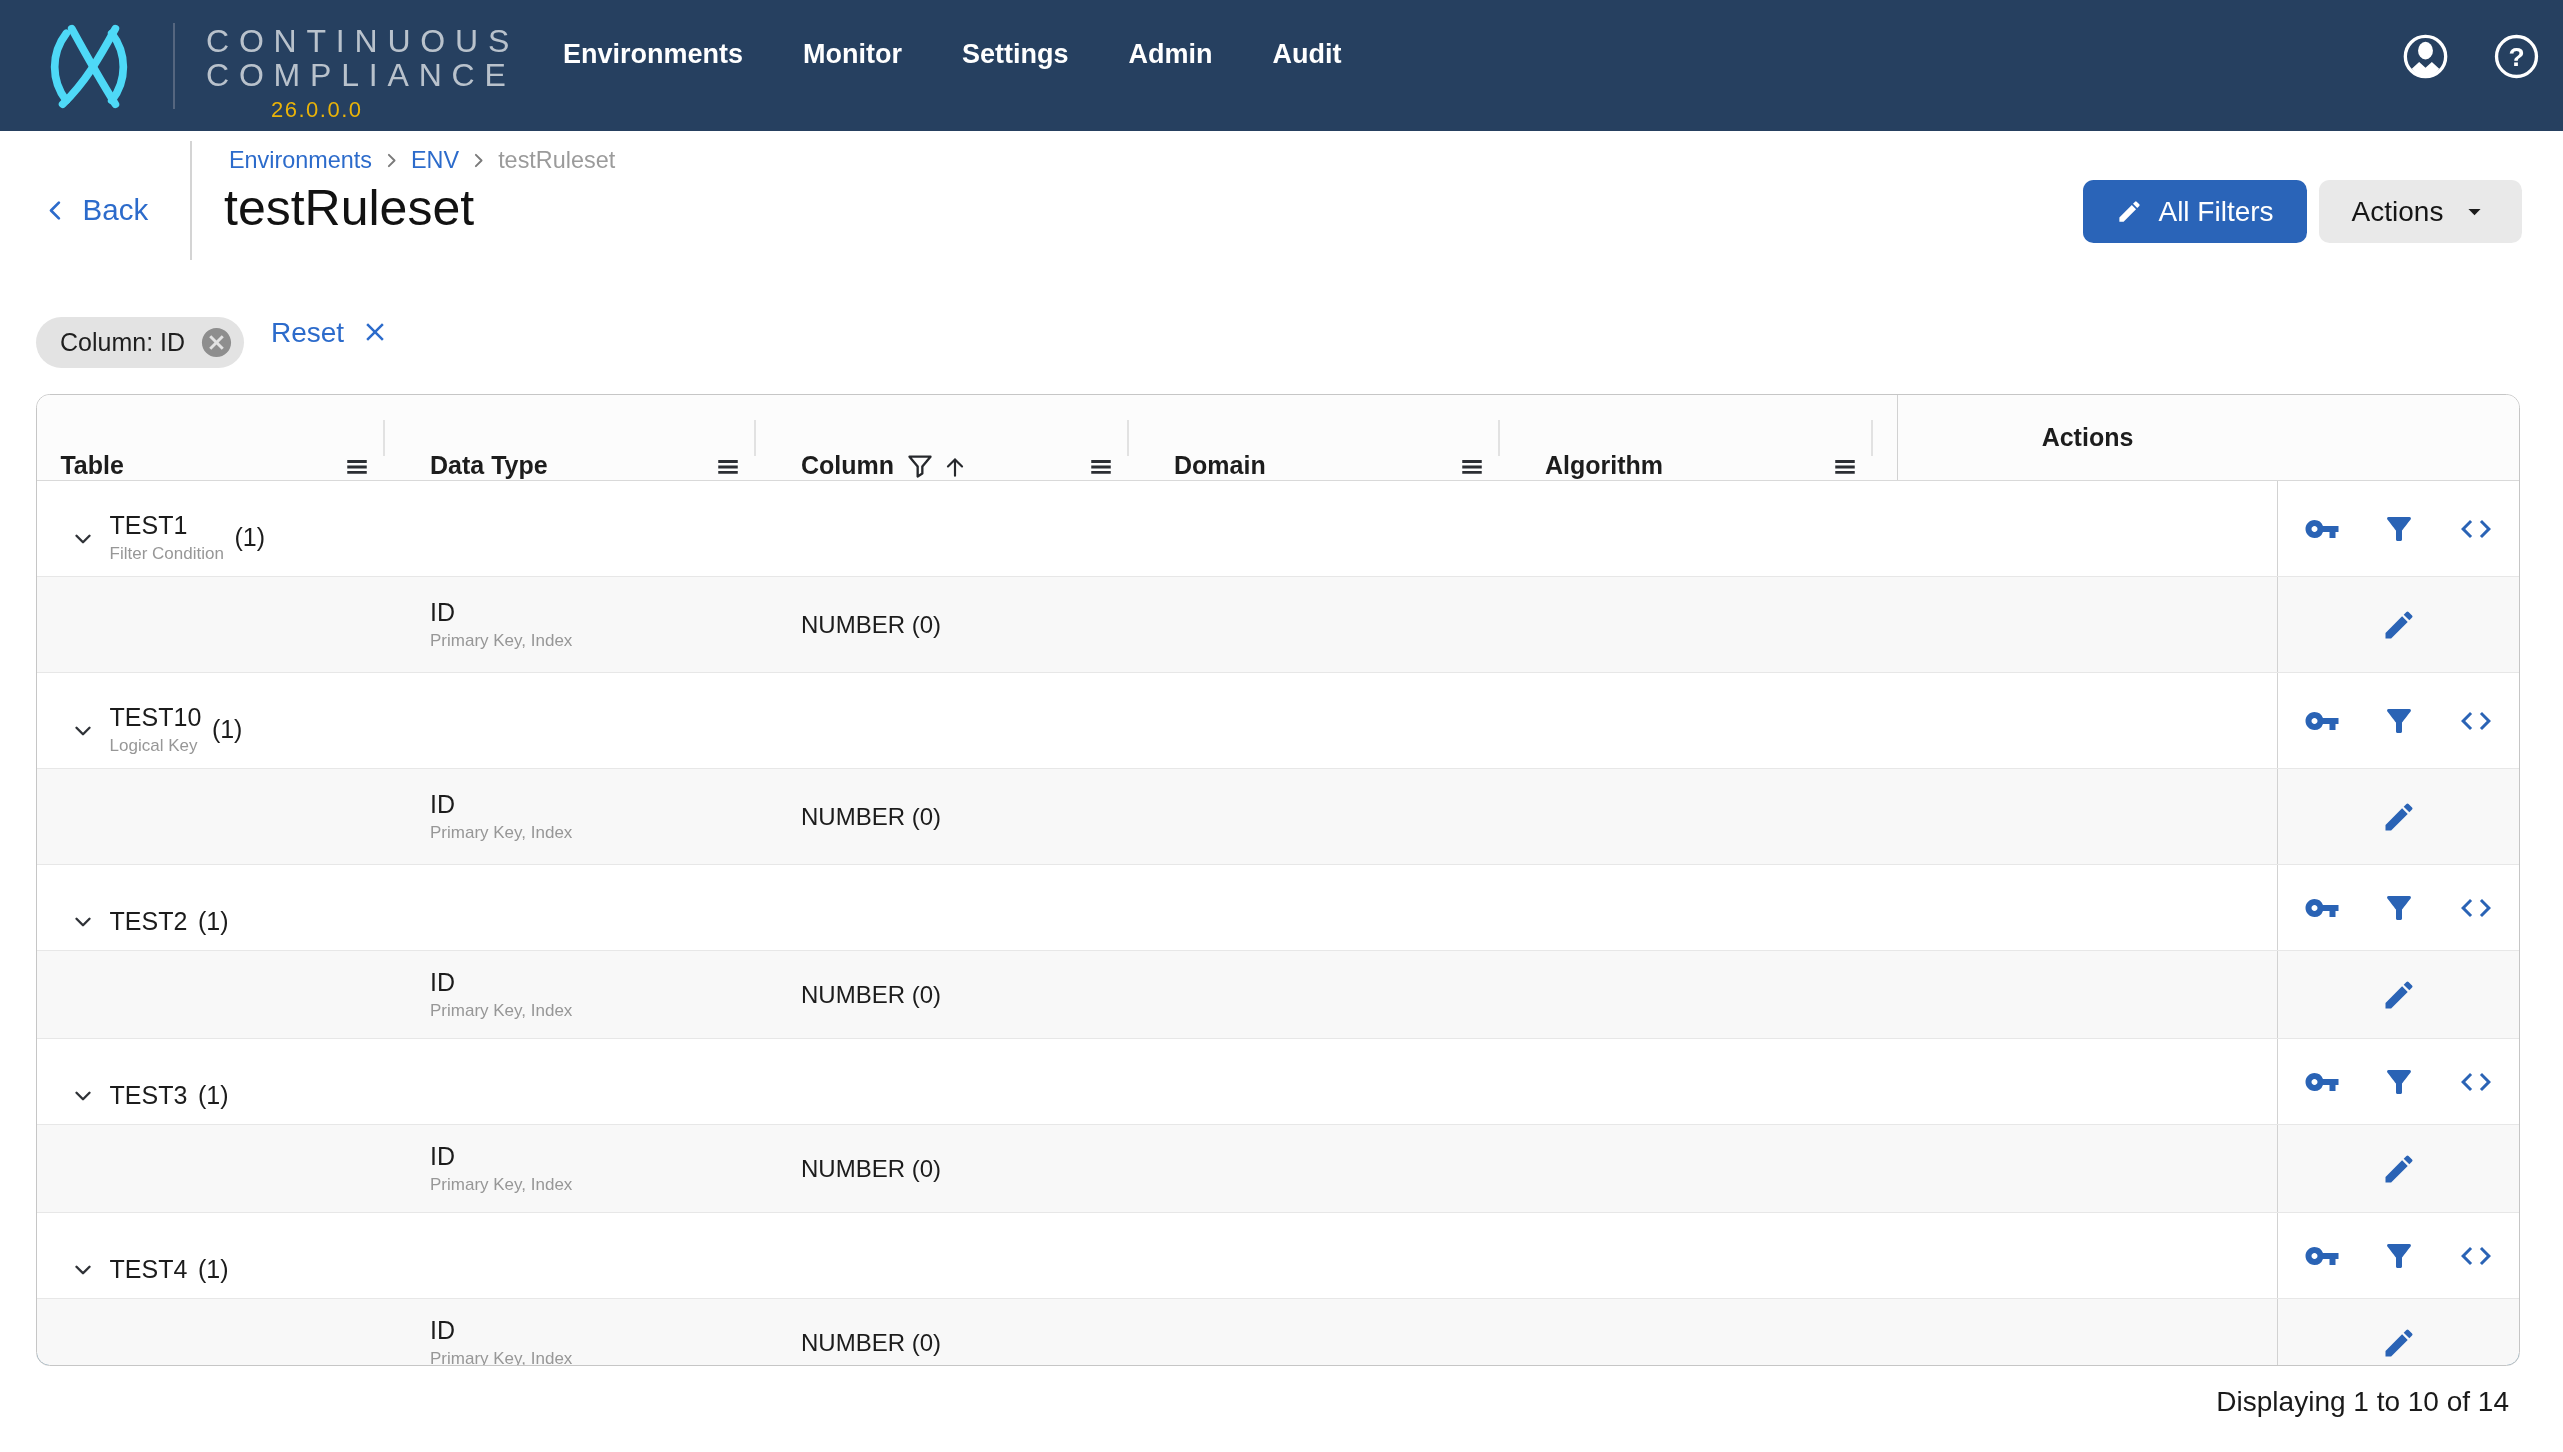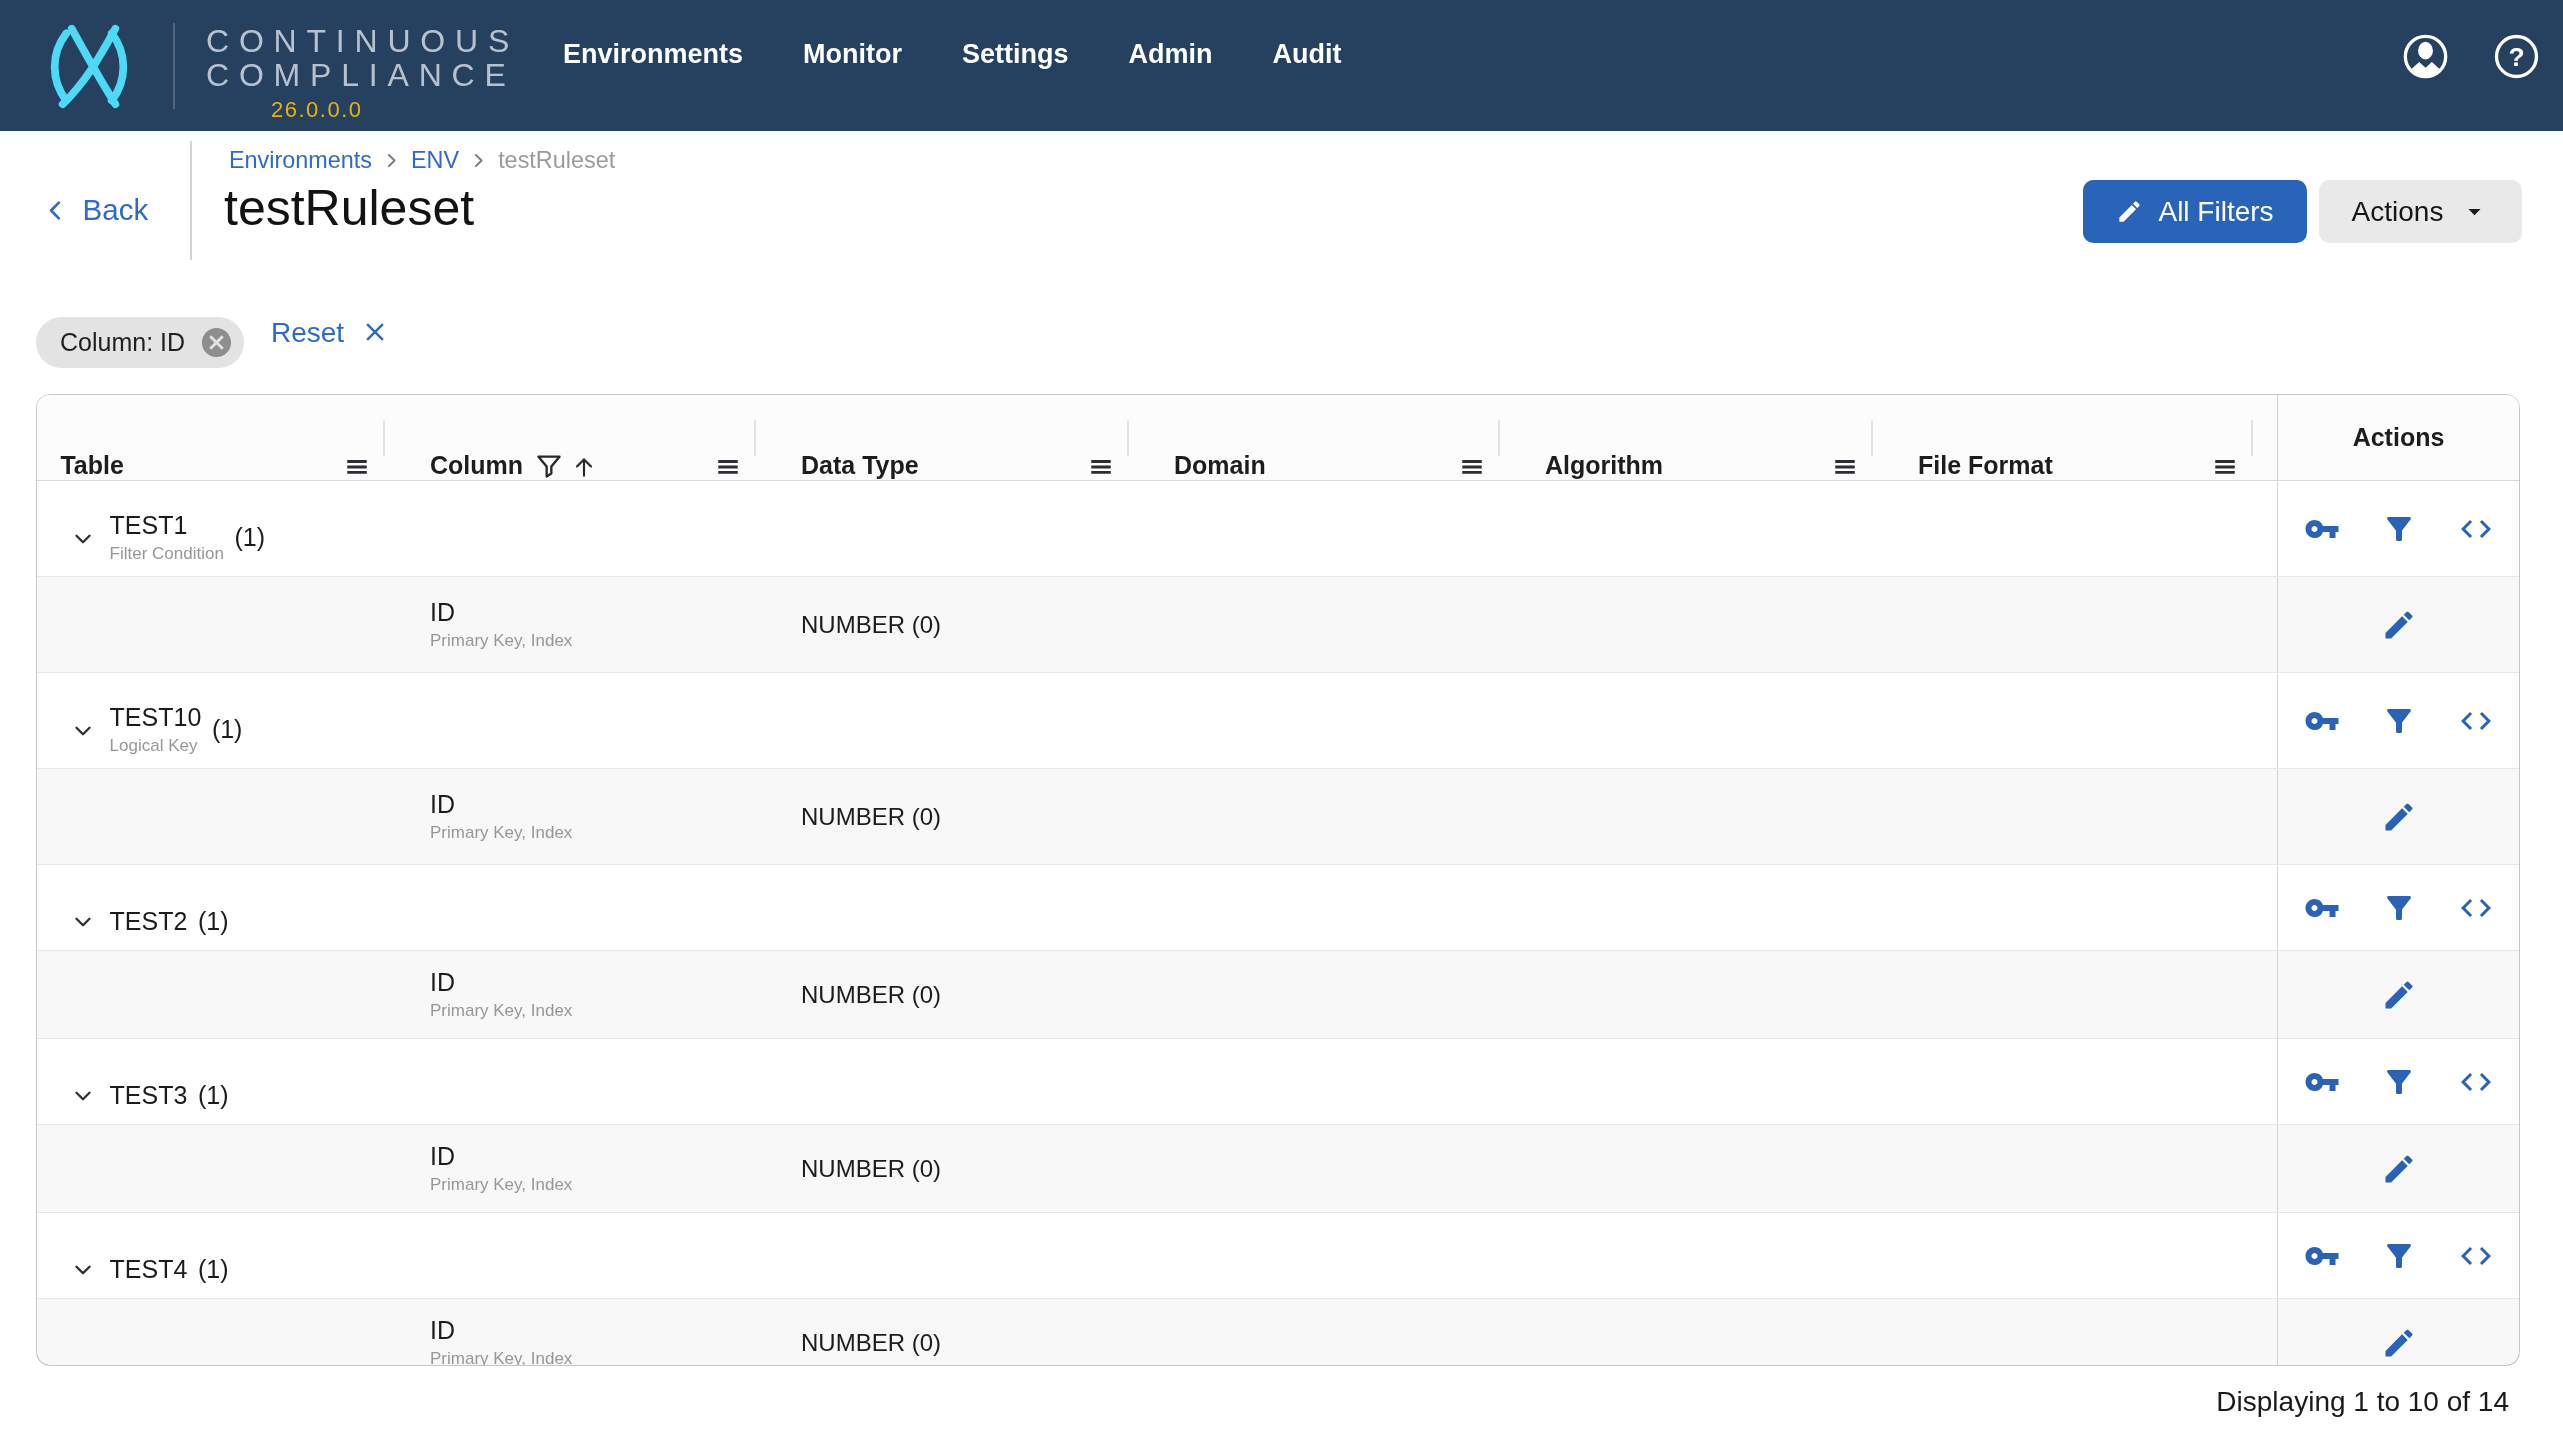--- a/index.html
+++ b/index.html
@@ -205,67 +205,58 @@
       <div class="cell h-cell hsep">
         <span class="h-label">Table</span>
         <span class="spring"></span>
         <span class="icon h-menu">
           <svg viewBox="0 0 24 24">
             <path fill="#2b2e33" d="M3 5.6h18v2.7H3zM3 10.6h18v2.7H3zM3 15.6h18v2.7H3z"></path>
           </svg>
         </span>
       </div>
       <div class="cell h-cell hsep">
+        <span class="h-label">Data Type</span>
+        <span class="spring"></span>
+        <span class="icon h-menu">
+          <svg viewBox="0 0 24 24">
+            <path fill="#2b2e33" d="M3 5.6h18v2.7H3zM3 10.6h18v2.7H3zM3 15.6h18v2.7H3z"></path>
+          </svg>
+        </span>
+      </div>
+      <div class="cell h-cell hsep">
         <span class="h-label">Column</span>
         <span class="icon h-filter">
           <svg viewBox="0 0 24 24" fill="none" stroke="#26282c" stroke-width="2" stroke-linejoin="round">
             <path d="M3 4h18l-7 8.5v6l-4 2.5v-8.5L3 4z"></path>
           </svg>
         </span>
         <span class="icon h-sort">
           <svg viewBox="0 0 24 24" fill="none" stroke="#26282c" stroke-width="2" stroke-linecap="round" stroke-linejoin="round">
             <path d="M12 20V5M5.5 11.5 12 5l6.5 6.5"></path>
           </svg>
         </span>
-        <span class="spring"></span>
-        <span class="icon h-menu">
-          <svg viewBox="0 0 24 24">
-            <path fill="#2b2e33" d="M3 5.6h18v2.7H3zM3 10.6h18v2.7H3zM3 15.6h18v2.7H3z"></path>
-          </svg>
-        </span>
-      </div>
-      <div class="cell h-cell hsep">
-        <span class="h-label">Data Type</span>
         <span class="spring"></span>
         <span class="icon h-menu">
           <svg viewBox="0 0 24 24">
             <path fill="#2b2e33" d="M3 5.6h18v2.7H3zM3 10.6h18v2.7H3zM3 15.6h18v2.7H3z"></path>
           </svg>
         </span>
       </div>
       <div class="cell h-cell hsep">
         <span class="h-label">Domain</span>
         <span class="spring"></span>
         <span class="icon h-menu">
           <svg viewBox="0 0 24 24">
             <path fill="#2b2e33" d="M3 5.6h18v2.7H3zM3 10.6h18v2.7H3zM3 15.6h18v2.7H3z"></path>
           </svg>
         </span>
       </div>
       <div class="cell h-cell hsep">
         <span class="h-label">Algorithm</span>
-        <span class="spring"></span>
-        <span class="icon h-menu">
-          <svg viewBox="0 0 24 24">
-            <path fill="#2b2e33" d="M3 5.6h18v2.7H3zM3 10.6h18v2.7H3zM3 15.6h18v2.7H3z"></path>
-          </svg>
-        </span>
-      </div>
-      <div class="cell h-cell hsep">
-        <span class="h-label">File Format</span>
         <span class="spring"></span>
         <span class="icon h-menu">
           <svg viewBox="0 0 24 24">
             <path fill="#2b2e33" d="M3 5.6h18v2.7H3zM3 10.6h18v2.7H3zM3 15.6h18v2.7H3z"></path>
           </svg>
         </span>
       </div>
       <div class="cell h-cell ca">
         <span class="h-label">Actions</span>
       </div>

